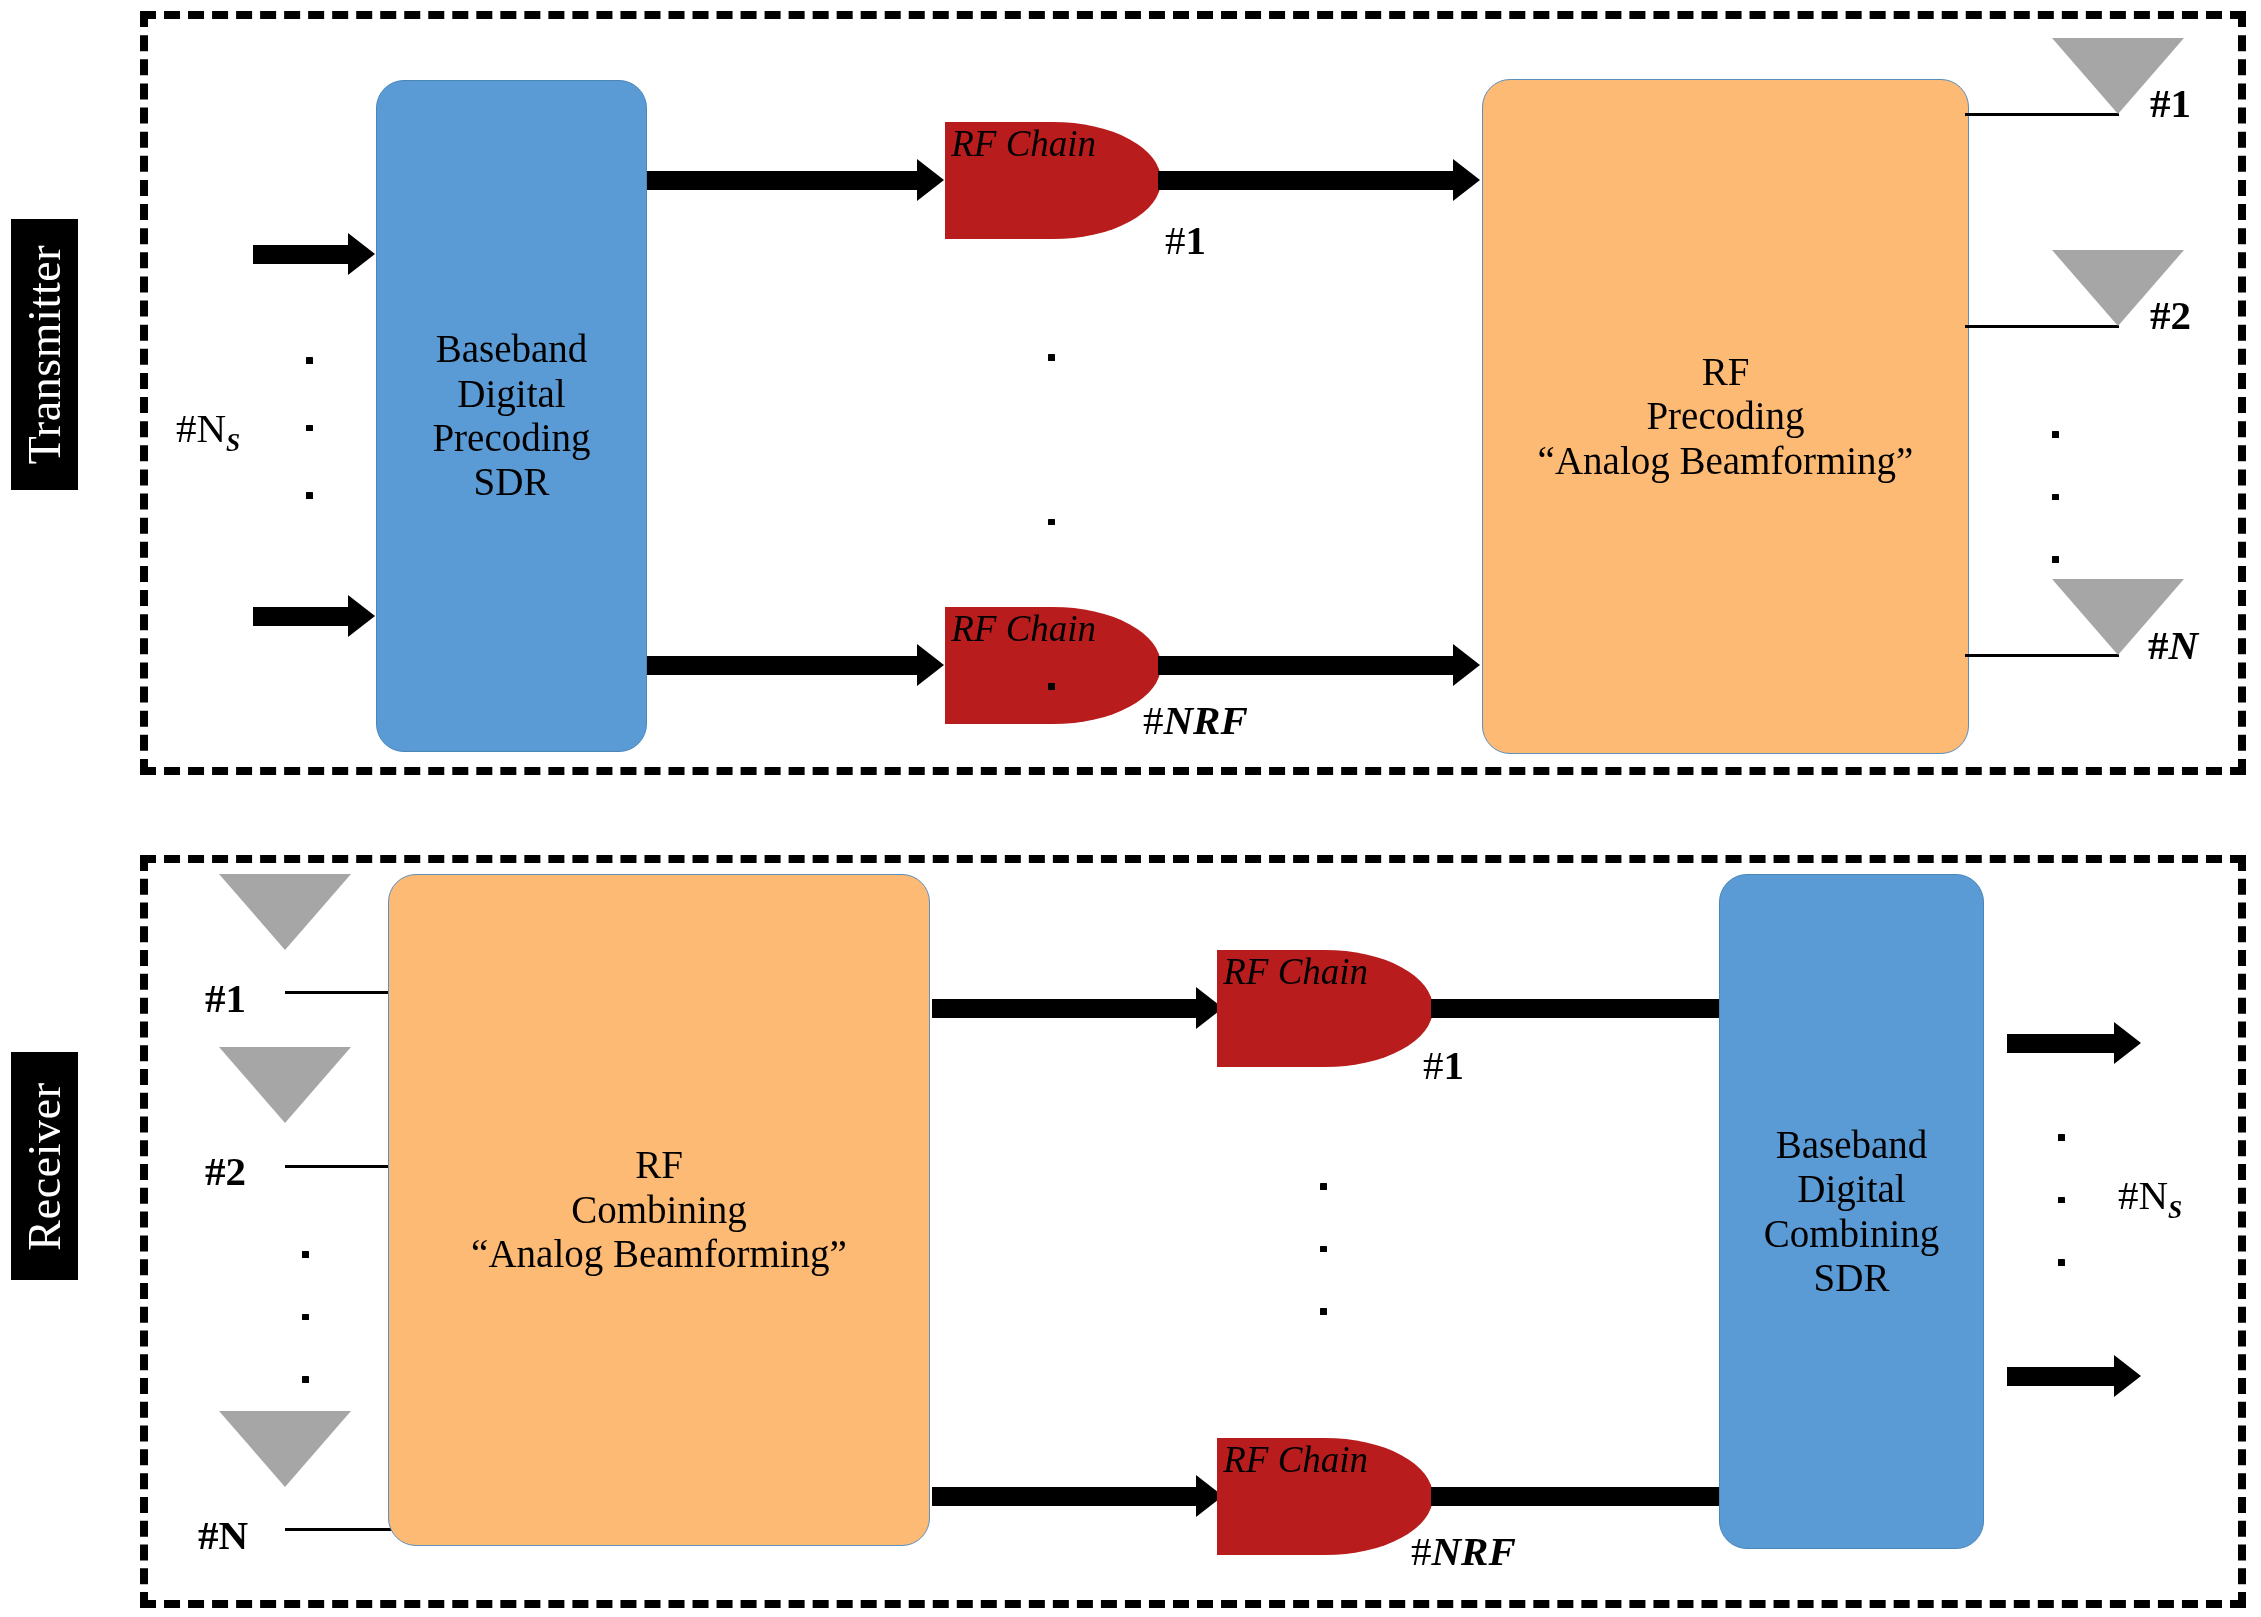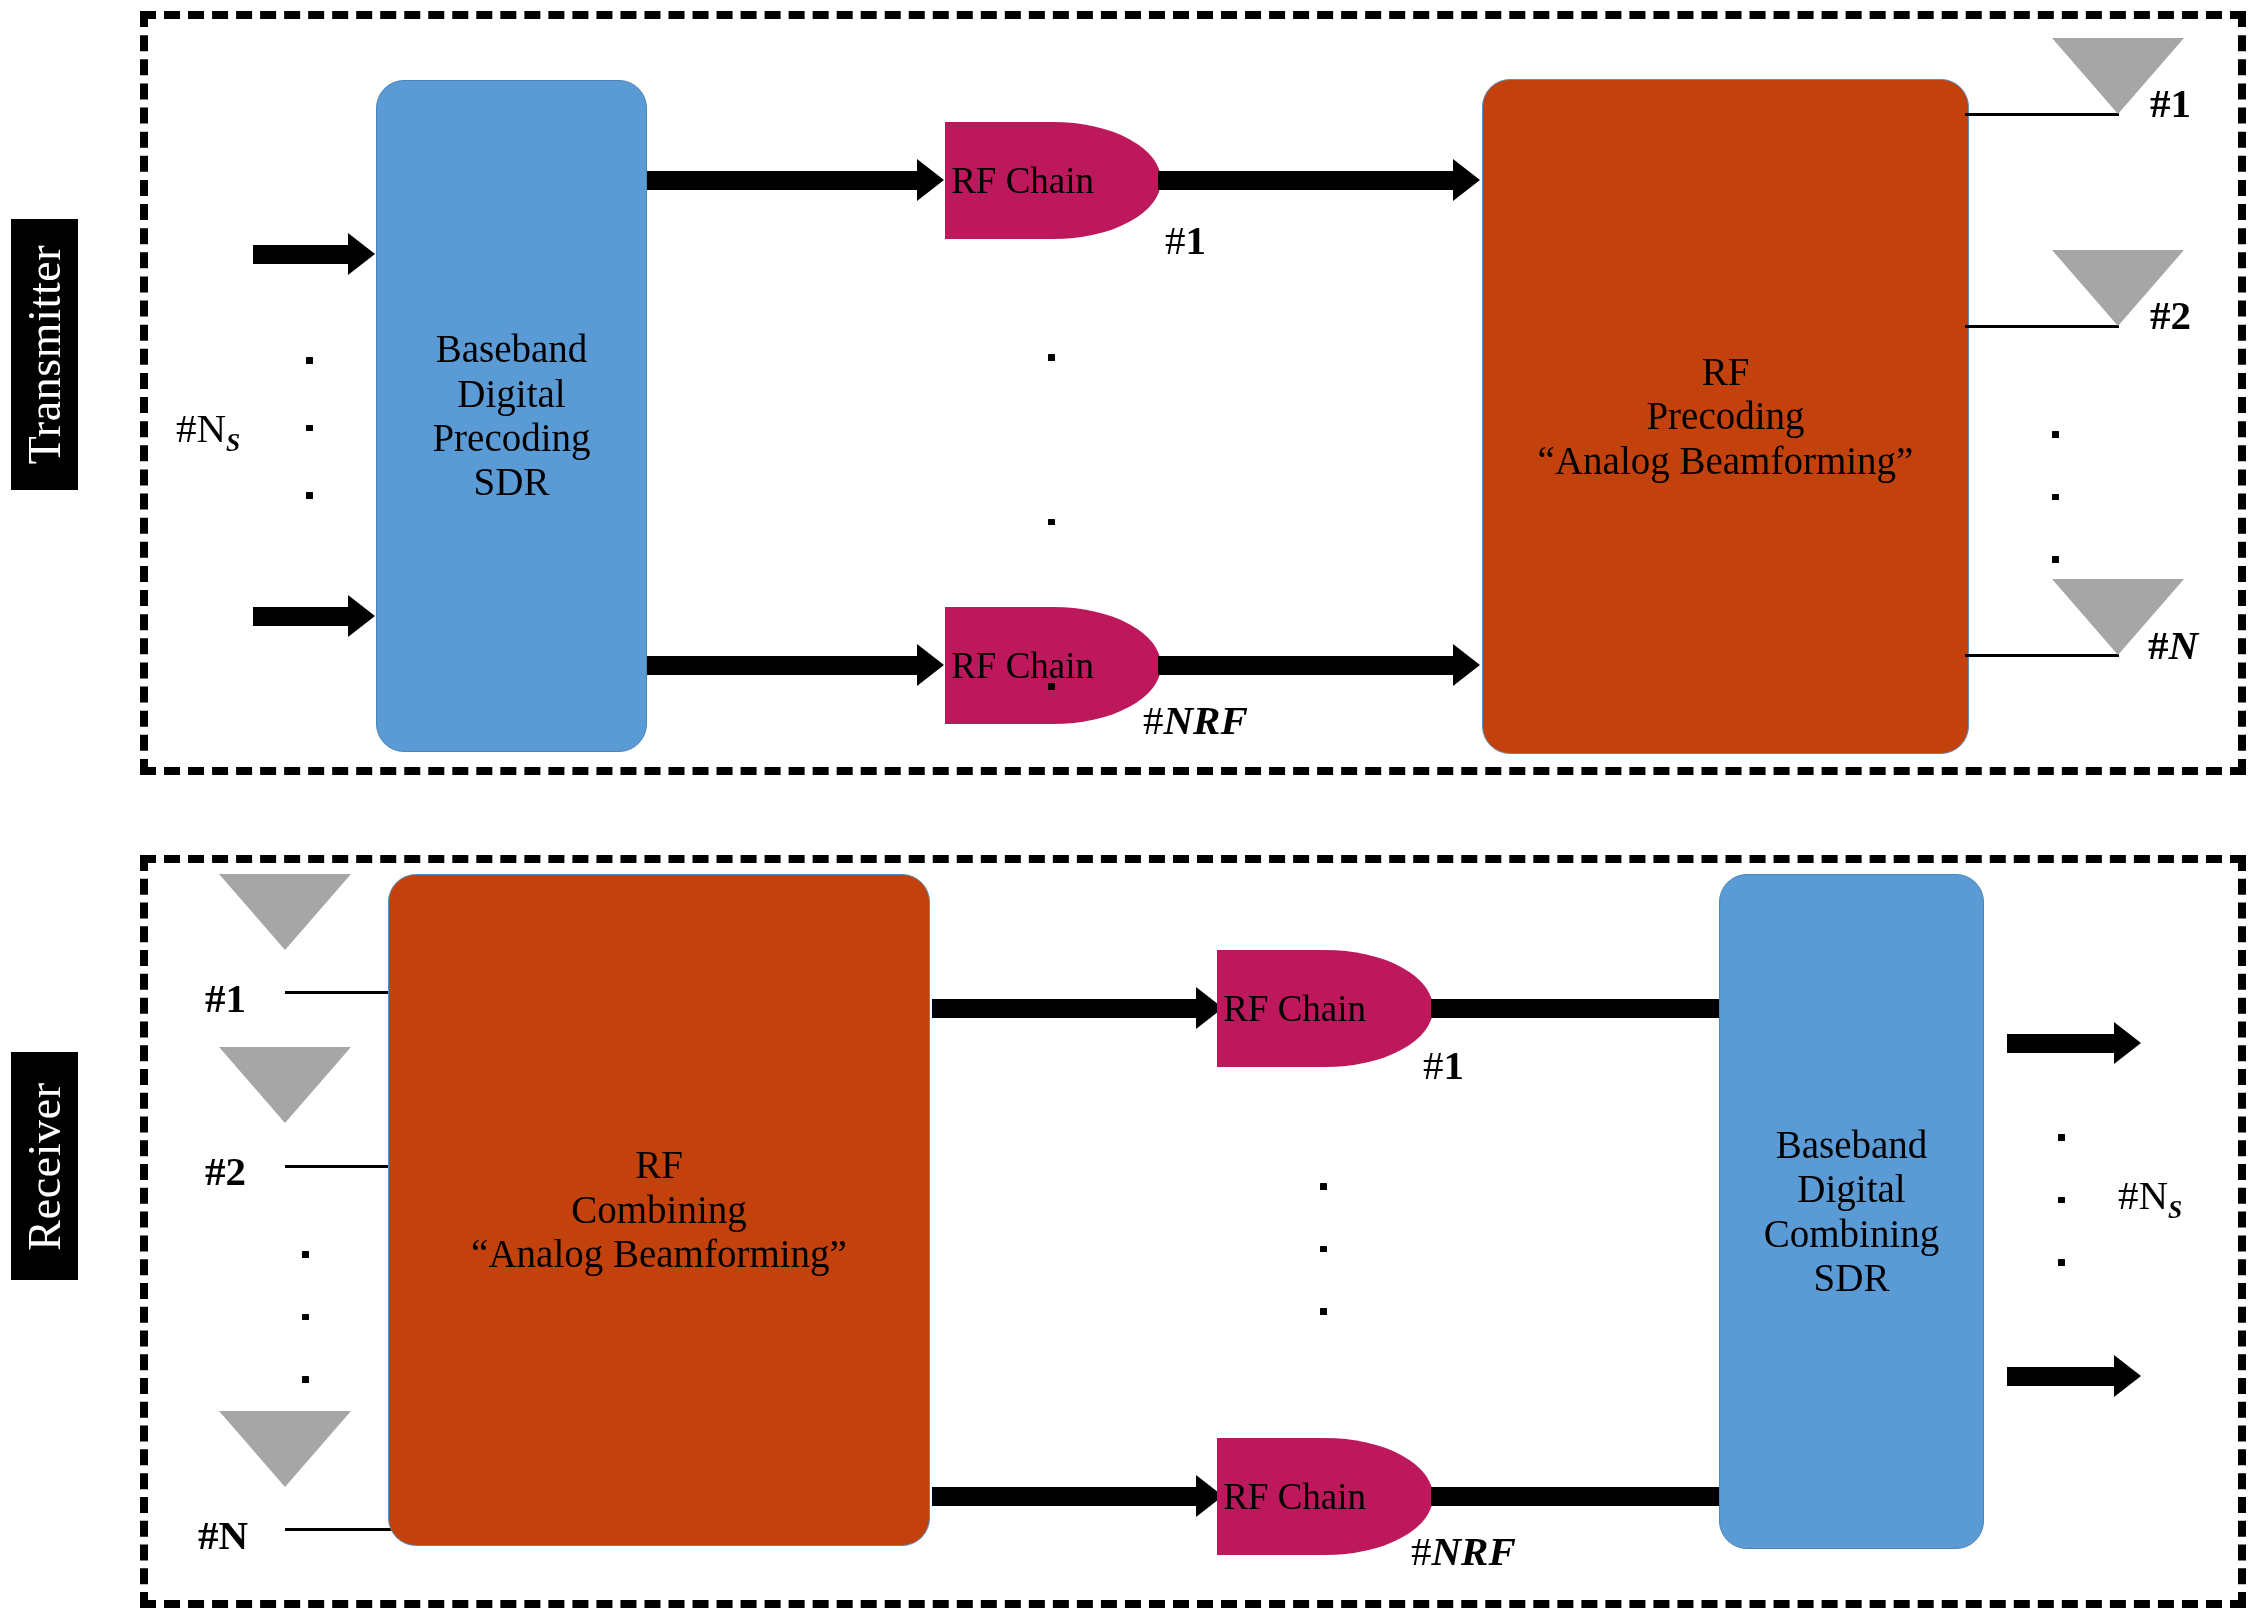--- a/index.html
+++ b/index.html
@@ -15,28 +15,28 @@
   .sidelabel{position:absolute;background:#000000;color:#ffffff;
              display:flex;align-items:center;justify-content:center;
              font-size:46px;letter-spacing:0.6px;}
   .sidelabel span{display:block;transform:rotate(-90deg);white-space:nowrap;}
 
   
   .block{position:absolute;box-sizing:border-box;display:flex;
          align-items:center;justify-content:center;text-align:center;
          line-height:1.14;}
   .block-blue{background:#5B9BD5;border:1.8px solid #4A86B8;border-radius:28px;}
-  .block-green{background:#c2410c;border:1.8px solid #5B8FBE;border-radius:28px;}
+  .block-green{background:#fdba74;border:1.8px solid #5B8FBE;border-radius:28px;}
   .block .txt{font-size:39px;color:#000000;padding:0 7.4px;}
 
   
-  .rfchain{position:absolute;background:#be185d;
+  .rfchain{position:absolute;background:#b91c1c;
            border-top-right-radius:50% 50%;border-bottom-right-radius:50% 50%;
-           display:flex;align-items:center;justify-content:flex-start;
-           box-sizing:border-box;}
+           display:flex;justify-content:flex-start;
+           box-sizing:border-box;font-style:italic;}
   .rfchain .txt{font-size:37px;color:#000;white-space:nowrap;padding-left:6.2px;}
 
   
   .antenna{position:absolute;width:0;height:0;
            border-left:66px solid transparent;
            border-right:66px solid transparent;
            border-top:76px solid #A6A6A6;}
 
   
   .wire{position:absolute;background:#000000;height:3.1px;}

